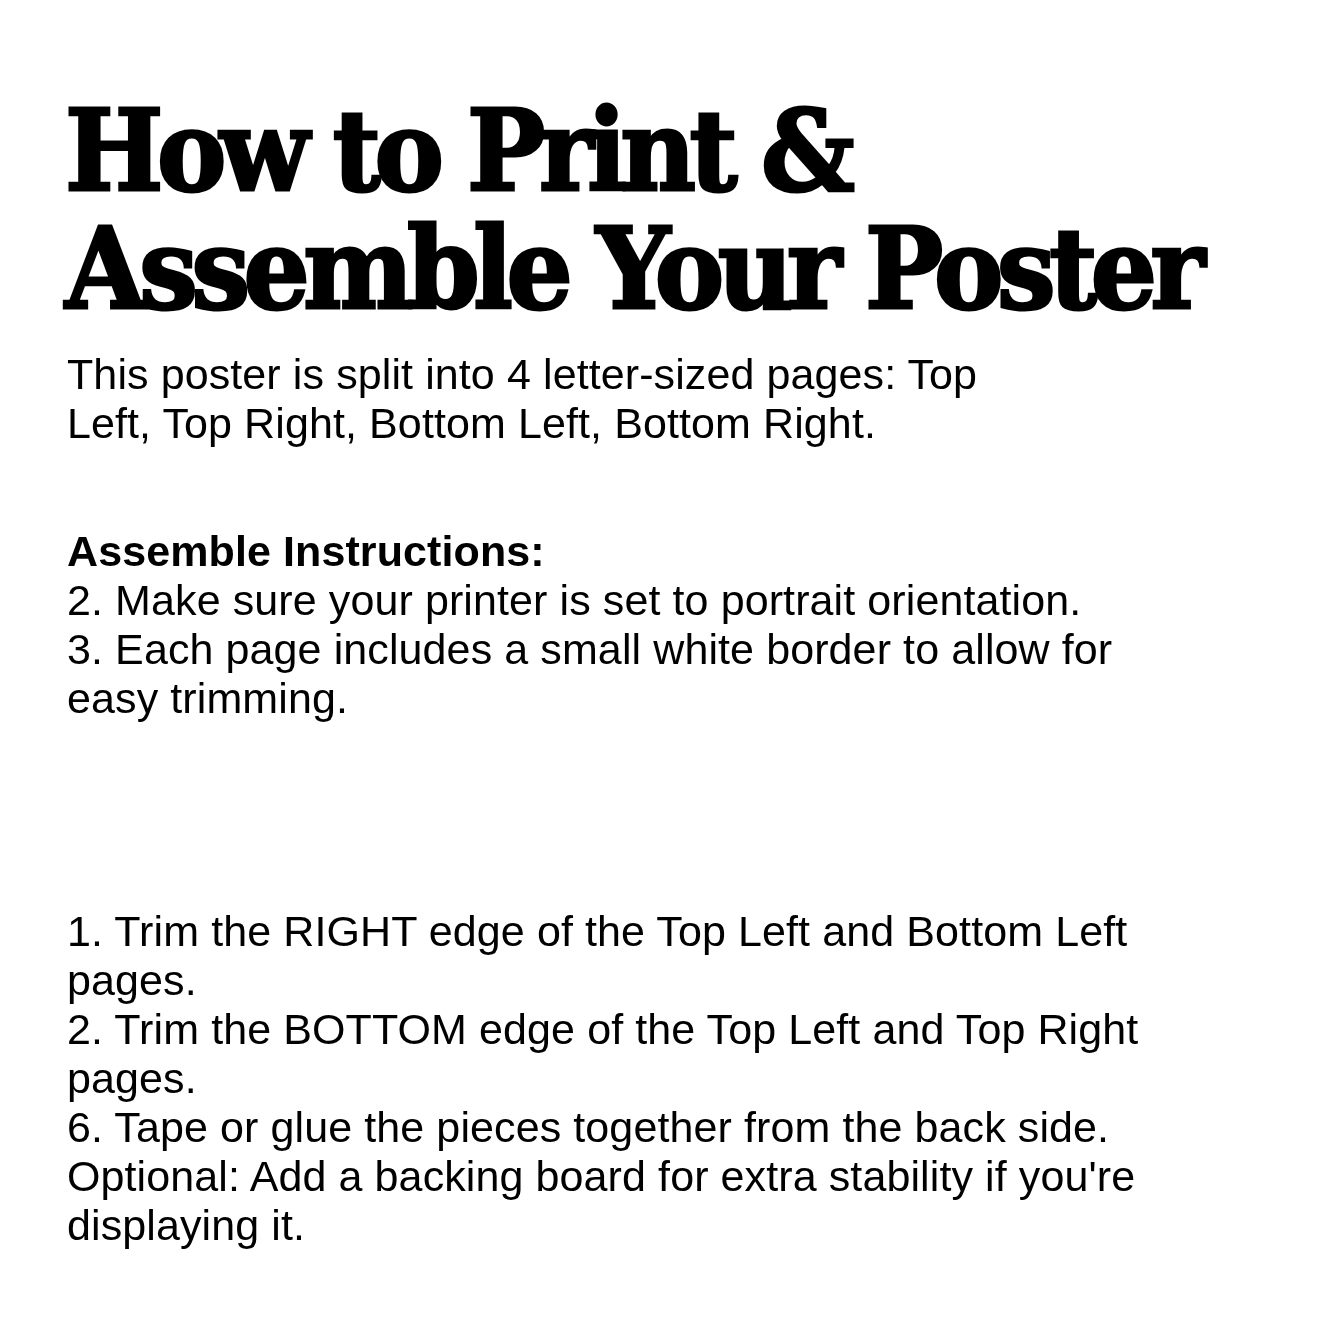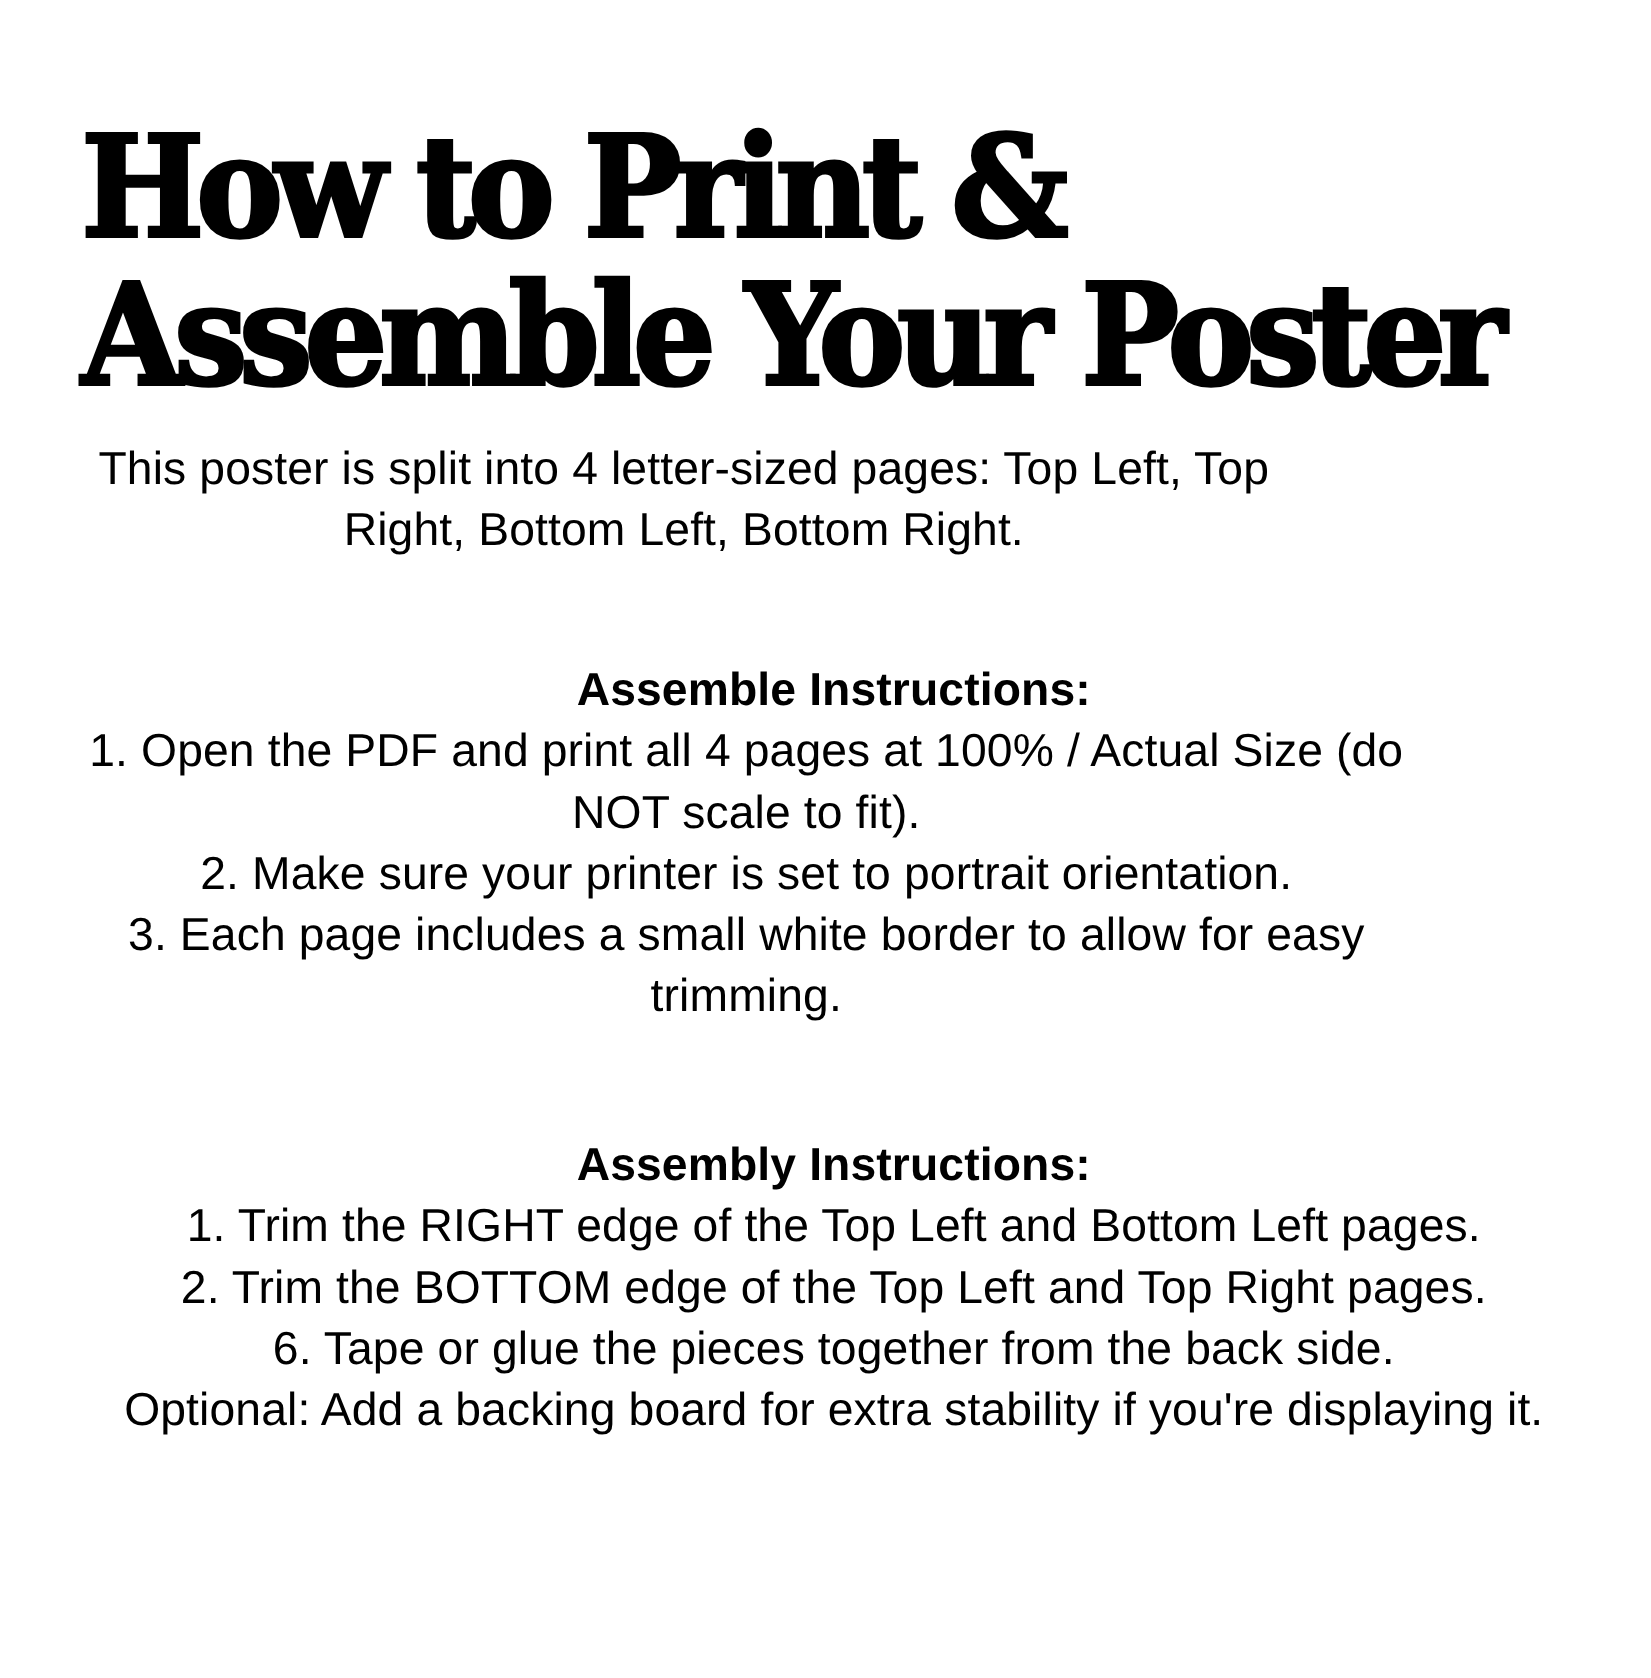--- a/index.html
+++ b/index.html
@@ -31,25 +31,24 @@
       line-height: 118px;
       letter-spacing: -7px;
       white-space: nowrap;
       transform: scaleX(0.93);
       transform-origin: left top;
       -webkit-text-stroke: 3px #000;
     }
     .title .line { display: block; }
     .body-text {
       font-family: "Liberation Sans", "DejaVu Sans", sans-serif;
-      font-size: 37px;
+      font-size: 43px;
       line-height: 49px;
       letter-spacing: 0.1px;
       margin: 0;
-      text-align: center;
     }
     .intro {
       position: absolute;
       top: 350px;
       left: 0;
       width: 960px;
     }
     .section {
       position: absolute;
       left: 0;
@@ -71,26 +70,24 @@
 
   <h1 class="title">
     <span class="line">How to Print &amp;</span>
     <span class="line">Assemble Your Poster</span>
   </h1>
 
   <p class="body-text intro">This poster is split into 4 letter-sized pages: Top Left, Top Right, Bottom Left, Bottom Right.</p>
 
   <div class="section printing body-text">
     <span class="section-heading">Assemble Instructions:</span>
-    <span class="item">1. Open the PDF and print all 4 pages at 100% / Actual Size (do NOT scale to fit).</span>
     <span class="item">2. Make sure your printer is set to portrait orientation.</span>
     <span class="item">3. Each page includes a small white border to allow for easy trimming.</span>
   </div>
 
   <div class="section assembly body-text">
-    <span class="section-heading">Assembly Instructions:</span>
     <span class="item">1. Trim the RIGHT edge of the Top Left and Bottom Left pages.</span>
     <span class="item">2. Trim the BOTTOM edge of the Top Left and Top Right pages.</span>
     <span class="item">6. Tape or glue the pieces together from the back side.</span>
     <span class="item">Optional: Add a backing board for extra stability if you're displaying it.</span>
   </div>
 
 </div>
 
 </body></html>

